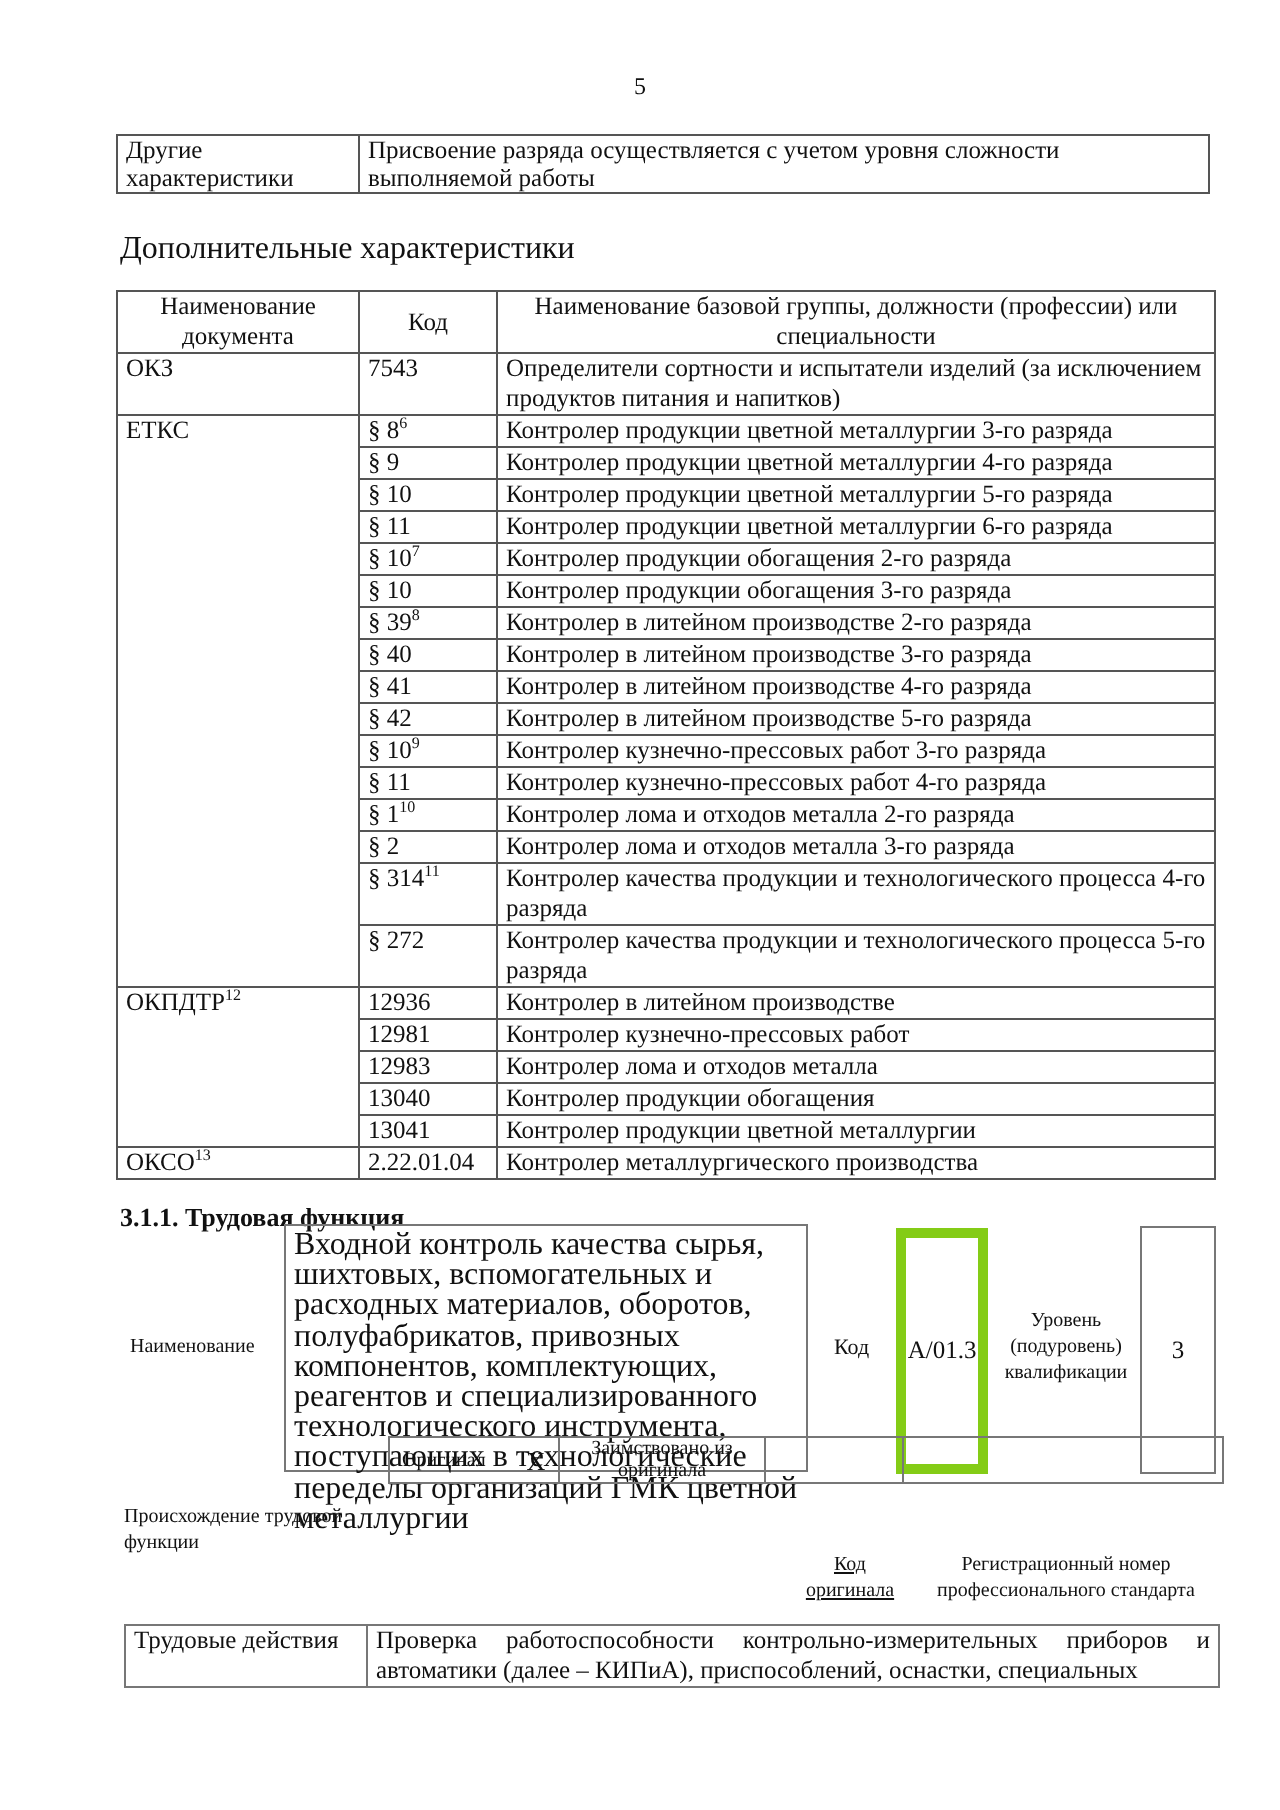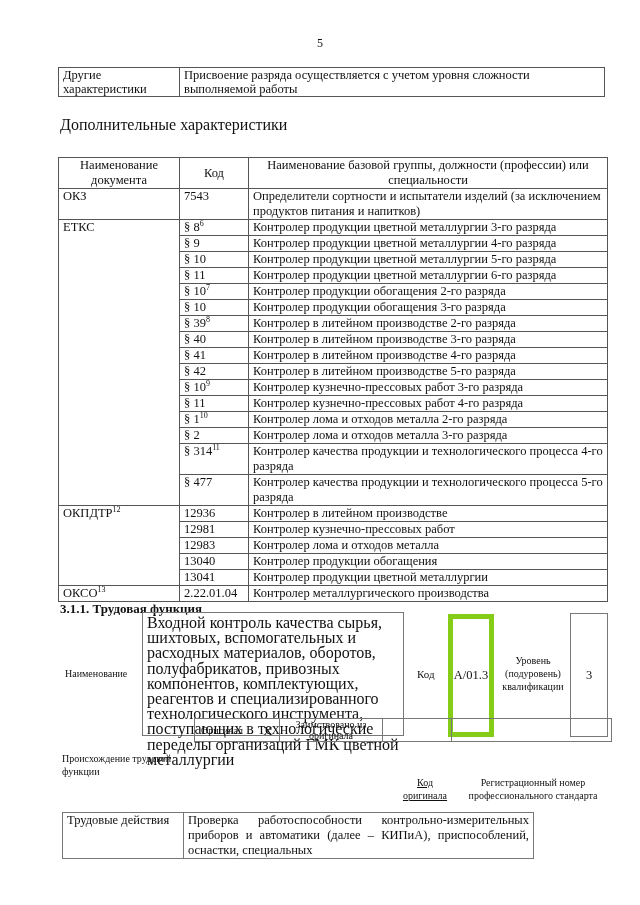--- a/index.html
+++ b/index.html
@@ -5,42 +5,42 @@
   html, body { margin: 0; padding: 0; background: #fff; }
   body { width: 640px; height: 905px; position: relative; overflow: hidden;
          font-family: "Liberation Serif", "DejaVu Serif", serif; color: #111; }
   .abs { position: absolute; }
   .pnum { left: 0; width: 640px; top: 36px; text-align: center; font-size: 12px; }
   table { border-collapse: collapse; }
   td { border: 1px solid #555; padding: 0 4px; vertical-align: top; font-size: 12.5px; line-height: 15px; }
   .other { left: 58px; top: 67px; width: 547px; }
   .other td { line-height: 14px; }
   .addl-title { left: 60px; top: 116px; font-size: 16px; }
-  .main { left: 58px; top: 145px; width: 550px; margin-top: 12px; }
+  .main { left: 58px; top: 145px; width: 550px; }
   .main th { border: 1px solid #555; font-weight: normal; font-size: 12.5px; line-height: 15px; padding: 0 4px; text-align: center; vertical-align: middle; }
   .main td.c1 { width: 112px; }
   .main td.c2 { width: 60px; }
   sup { font-size: 8px; line-height: 0; }
   .section-h { left: 60px; top: 589px; font-weight: bold; font-size: 13px; margin-top: 12px; }
   .lbl-name { left: 65px; top: 668px; font-size: 10px; }
   .fn-box { left: 142px; top: 612px; width: 262px; height: 124px; border: 1px solid #777; padding: 2px 4px; box-sizing: border-box; font-size: 16px; line-height: 15.2px; }
   .lbl-code { left: 417px; top: 668px; font-size: 11px; }
   .code-box { left: 448px; top: 614px; width: 46px; height: 123px; border: 5px solid #84cc16; box-sizing: border-box; font-size: 12.5px; display: flex; align-items: center; justify-content: center; }
   .lbl-level { left: 497px; top: 654px; width: 72px; text-align: center; font-size: 10px; line-height: 13px; }
   .level-box { left: 570px; top: 613px; width: 38px; height: 124px; border: 1px solid #777; box-sizing: border-box; font-size: 12.5px; display: flex; align-items: center; justify-content: center; }
   .origin-lbl { left: 62px; top: 752px; font-size: 10px; line-height: 13px; width: 130px; }
   .origin { left: 194px; top: 718px; width: 418px; }
   .origin td { border: 1px solid #777; height: 22px; vertical-align: middle; font-size: 10px; line-height: 11px; padding: 0 6px; }
   .origin td.x { font-size: 13px; text-align: center; width: 14px; padding: 0 4px; }
   .origin td.borrow { text-align: center; width: 90px; }
   .origin td.orig { width: 50px; }
   .origin td.codeo { width: 56px; }
   .sub-code { left: 395px; top: 776px; width: 60px; text-align: center; font-size: 10px; line-height: 13px; text-decoration: underline; }
   .sub-reg { left: 458px; top: 776px; width: 150px; text-align: center; font-size: 10px; line-height: 13px; }
-  .actions { left: 62px; top: 812px; width: 472px; }
+  .actions { left: 62px; top: 812px; width: 548px; }
   .actions td { border: 1px solid #777; font-size: 12.5px; line-height: 15px; }
   .actions td.c1 { width: 112px; }
   .actions td.c2 { text-align: justify; }
 </style>
 </head>
 <body>
 
 <div class="abs pnum">5</div>
 
 <table class="abs other">
@@ -123,21 +123,21 @@
       </tr>
       <tr>
         <td class="c2"><span>§ 2</span><sup></sup></td>
         <td>Контролер лома и отходов металла 3-го разряда</td>
       </tr>
       <tr>
         <td class="c2"><span>§ 314</span><sup>11</sup></td>
         <td>Контролер качества продукции и технологического процесса 4-го разряда</td>
       </tr>
       <tr>
-        <td class="c2"><span>§ 477</span><sup></sup></td>
+        <td class="c2"><span>§ 272</span><sup></sup></td>
         <td>Контролер качества продукции и технологического процесса 5-го разряда</td>
       </tr>
       <tr>
         <td class="c1" rowspan="5"><span>ОКПДТР</span><sup>12</sup></td>
         <td class="c2"><span>12936</span><sup></sup></td>
         <td>Контролер в литейном производстве</td>
       </tr>
       <tr>
         <td class="c2"><span>12981</span><sup></sup></td>
         <td>Контролер кузнечно-прессовых работ</td>

